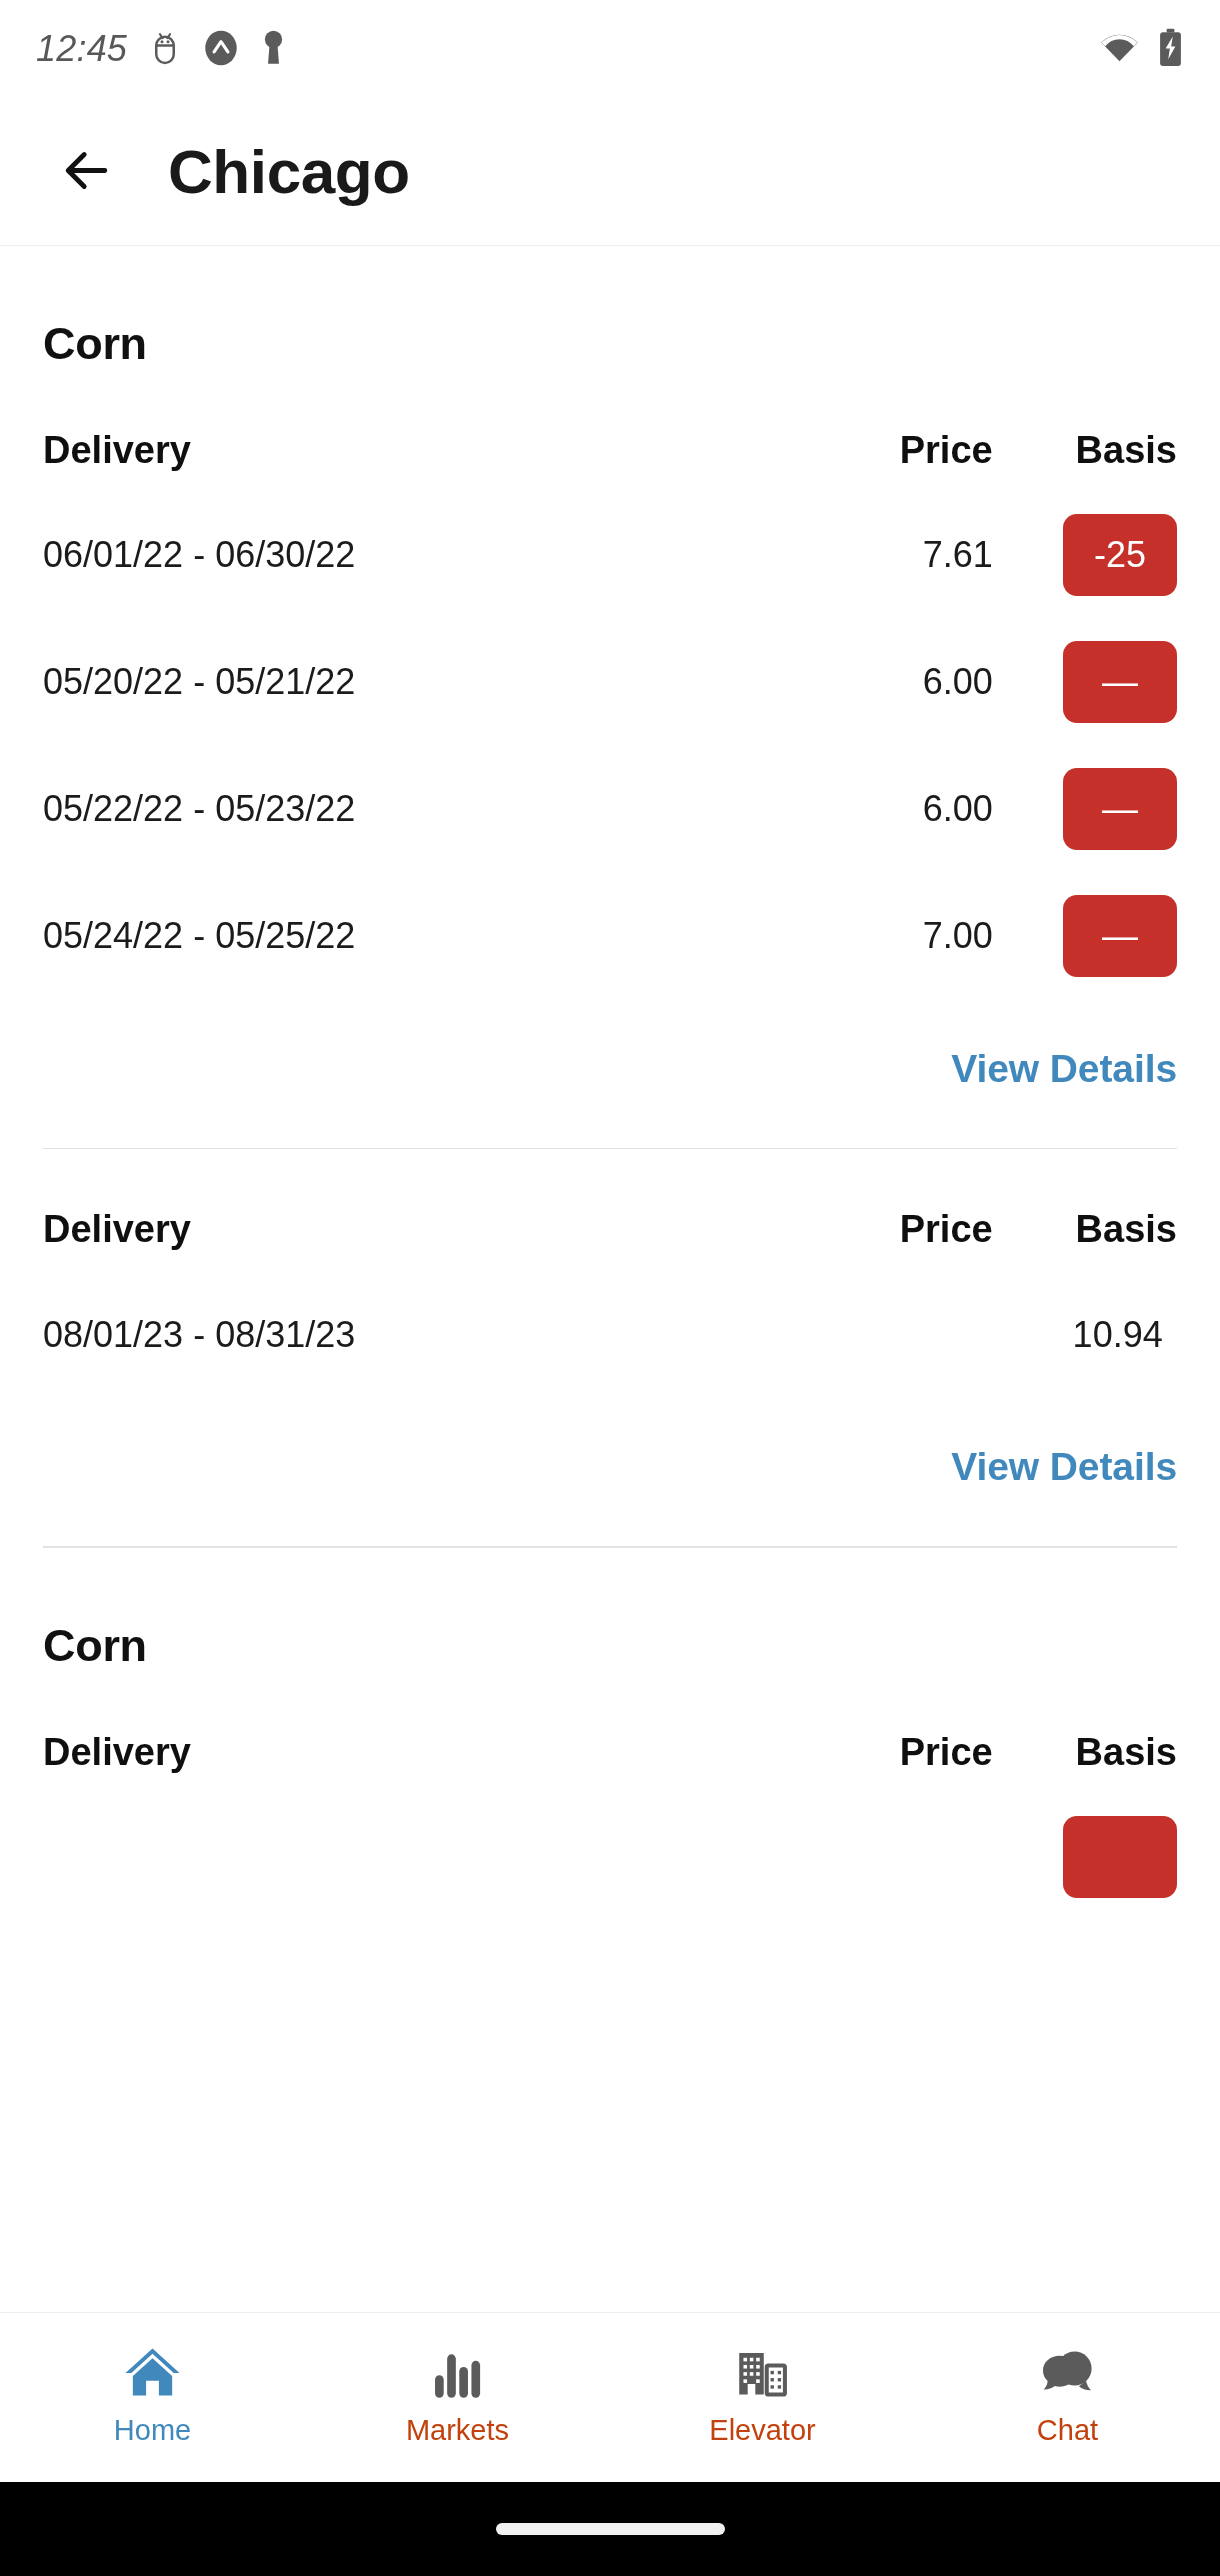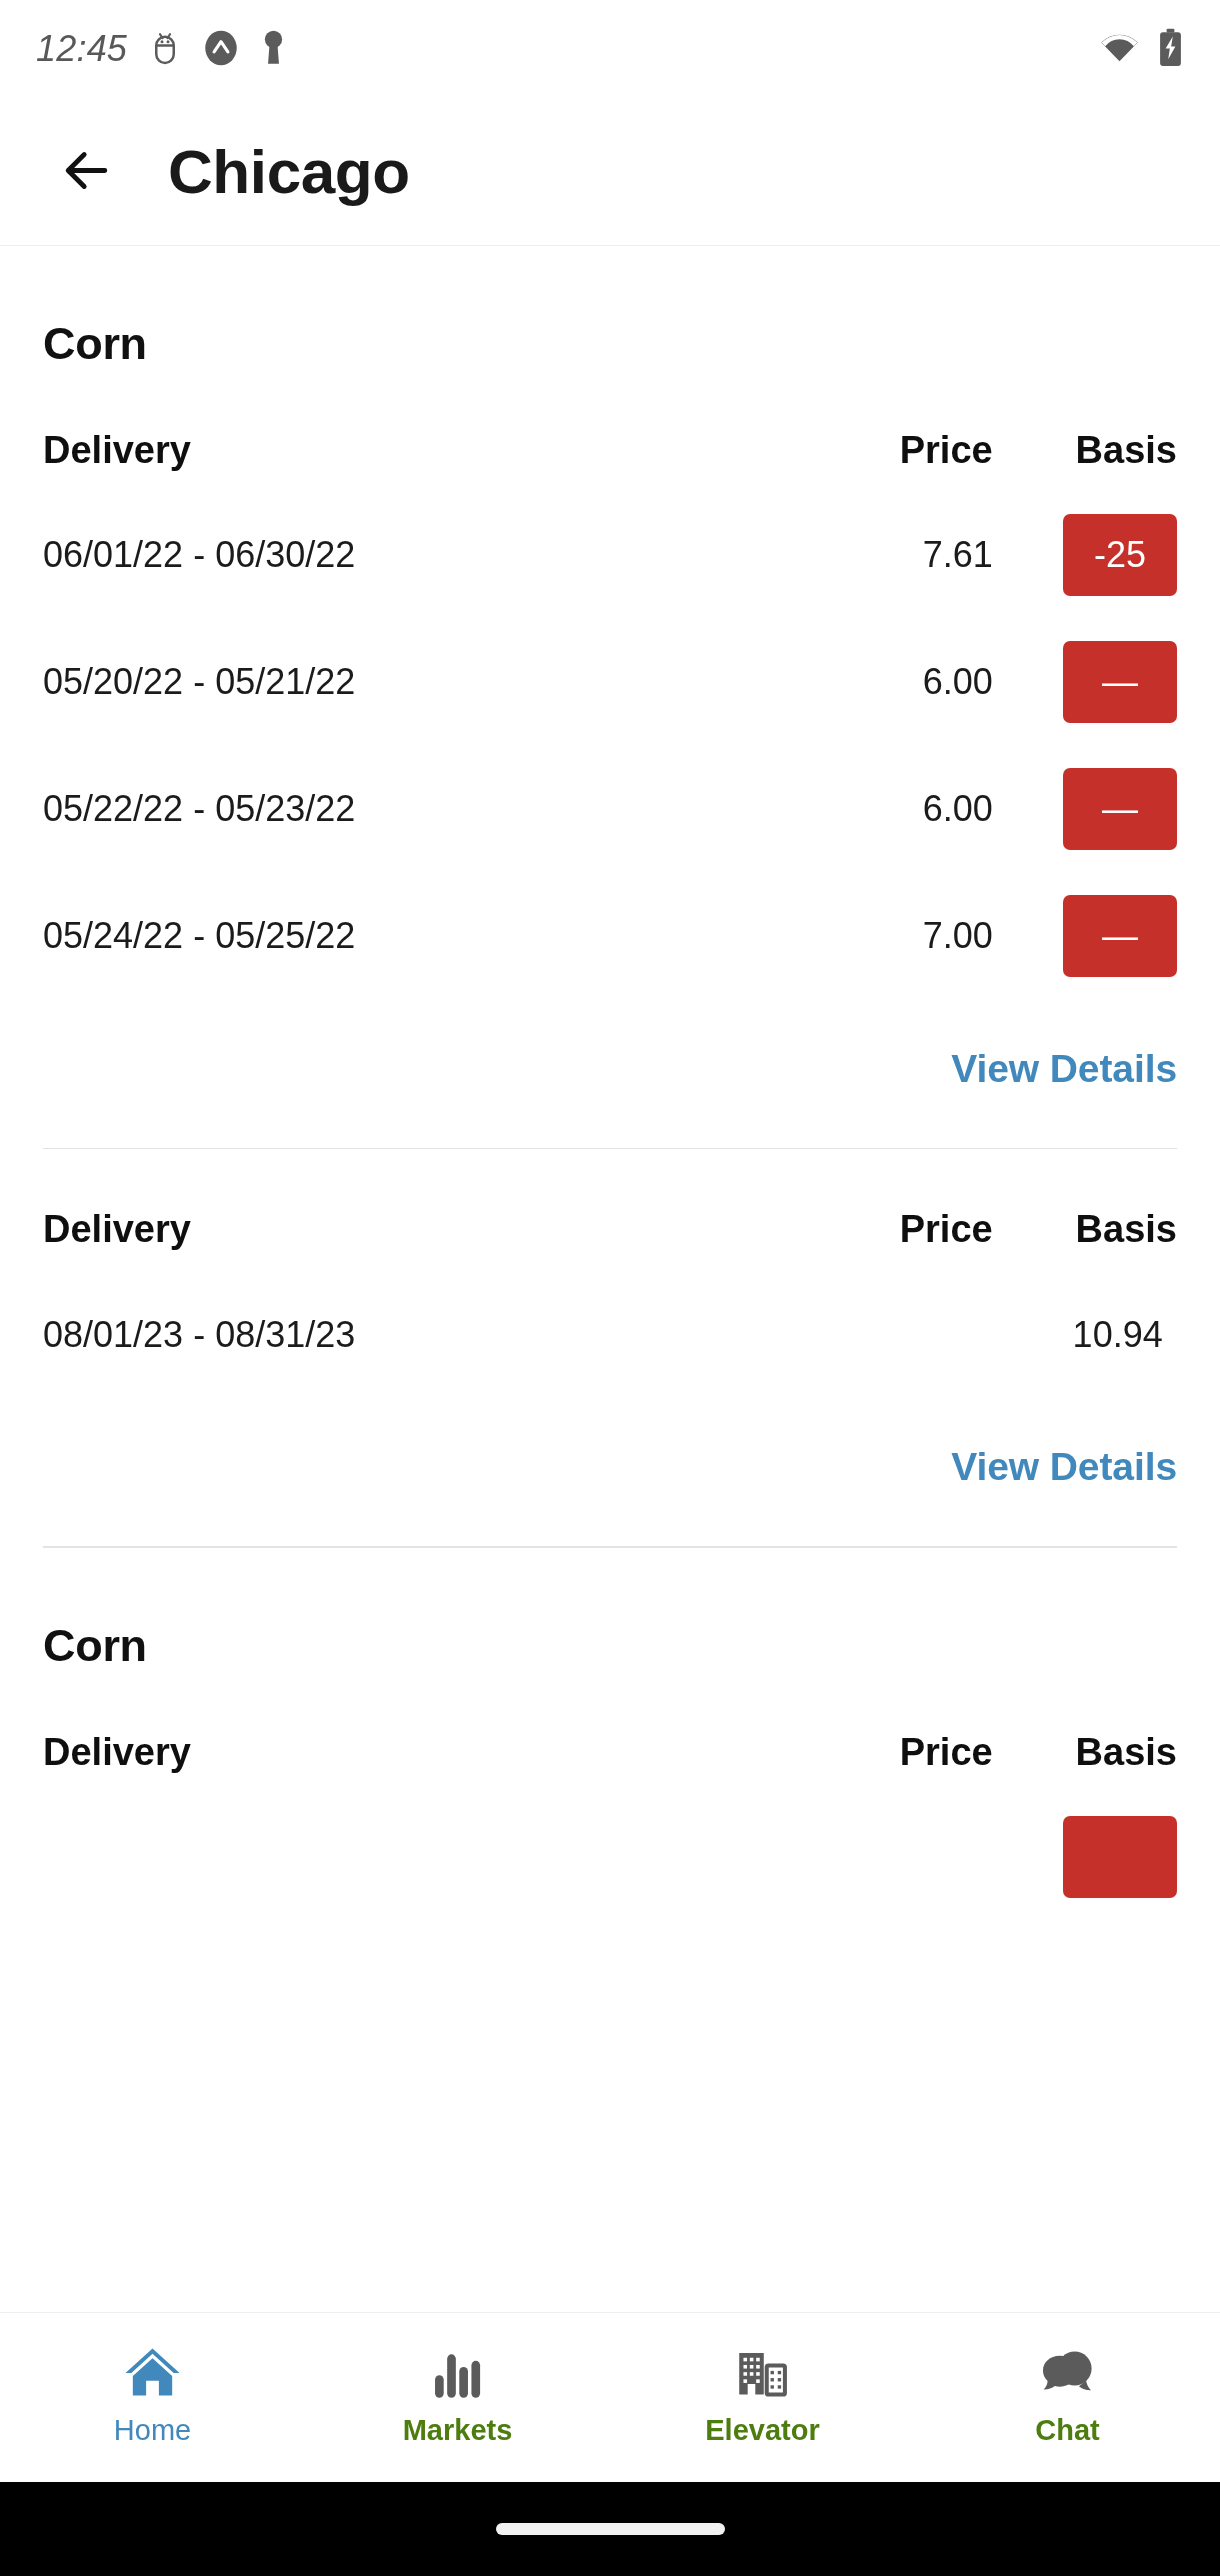--- a/index.html
+++ b/index.html
@@ -85,21 +85,21 @@
   .head-row .col-basis{
     font-size:38px; font-weight:700; color:#0f0f0f;
   }
   .head-row .col-basis{ display:block; text-align:right; }
 
   .data-row{ height:127px; }
 
   .basis-badge{
     min-width:114px; height:82px;
     background:#c5312a;
-    border-radius:7px;
+    border-radius:14px;
     color:#ffffff;
     font-size:36px;
     display:flex; align-items:center; justify-content:center;
     padding:0 9px;
     white-space:nowrap;
   }
   .basis-badge.clipped{
     height:82px;
   }
 
@@ -129,21 +129,21 @@
   }
   .nav-item{
     flex:1 1 0;
     display:flex; flex-direction:column;
     align-items:center; justify-content:center;
     gap:14px; cursor:pointer; height:100%;
     padding-bottom:7.2px;
   }
   .nav-icon{ height:59px; display:flex; align-items:flex-end; }
   .nav-label{
-    font-size:29px; color:#4d7c0f; font-weight:700;
+    font-size:29px; color:#c2410c; font-weight:400;
   }
   .nav-item.active .nav-label{ color:#4189bd; font-weight:400; }
 
   
   #gesture-bar{
     position:absolute; left:0; right:0; bottom:0;
     height:94px; background:#000000;
     display:flex; align-items:center; justify-content:center;
   }
   #gesture-pill{

